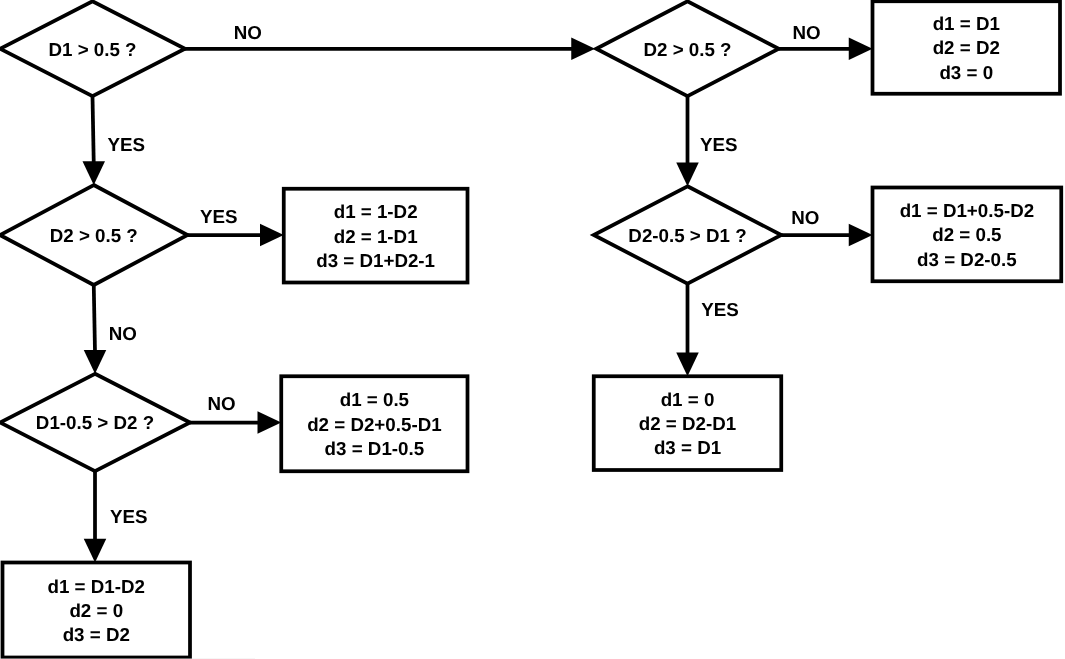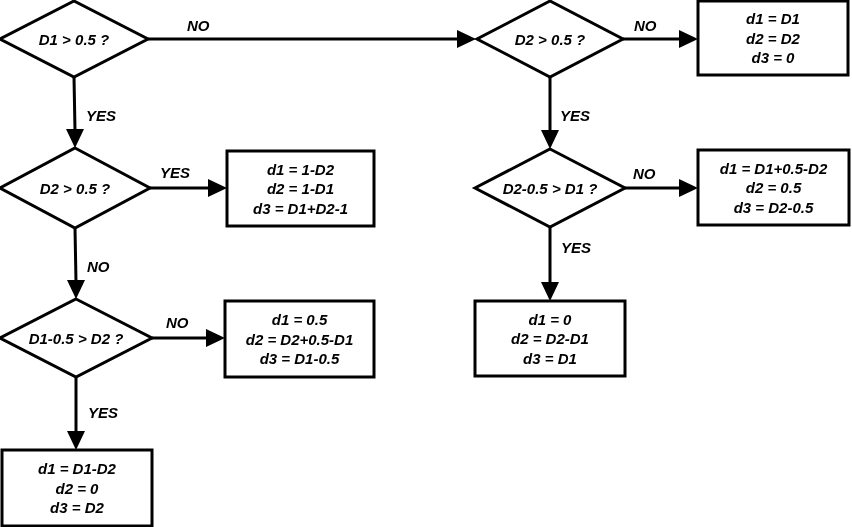--- a/index.html
+++ b/index.html
@@ -6,21 +6,20 @@
     margin: 0;
     padding: 0;
     background: #ffffff;
   }
   .flow-wrap {
     position: relative;
     width: 852px;
     height: 527px;
     background: #e5e5e5;
     overflow: hidden;
-    font-style: italic;
   }
   svg {
     display: block;
   }
   svg text {
     font-family: "Liberation Sans", sans-serif;
     font-weight: bold;
     fill: #000000;
   }
 </style>

